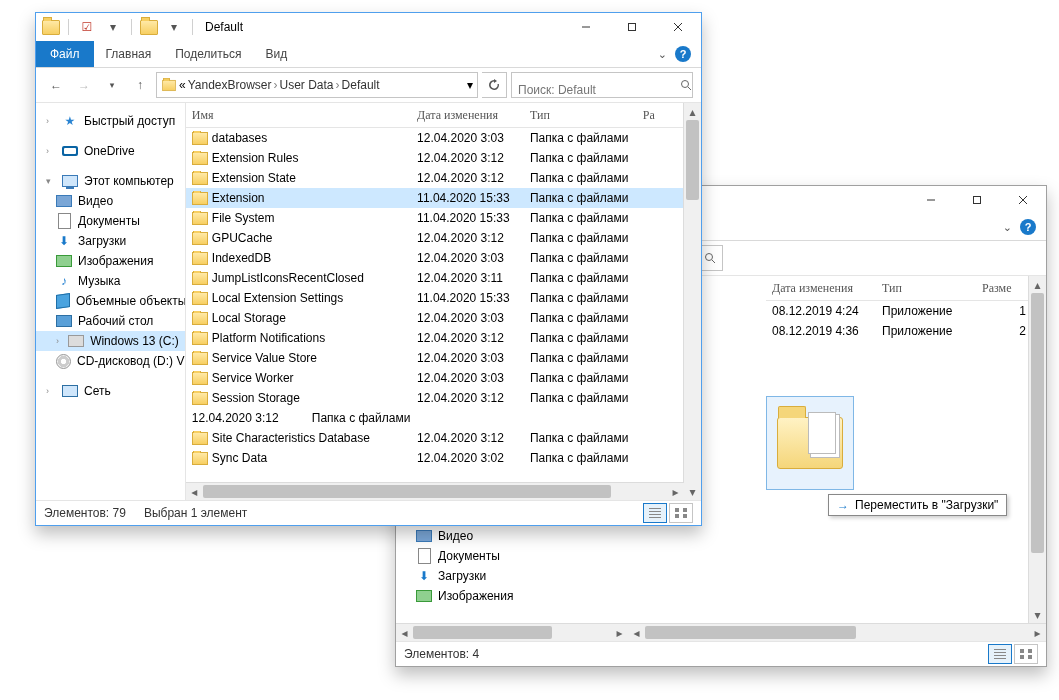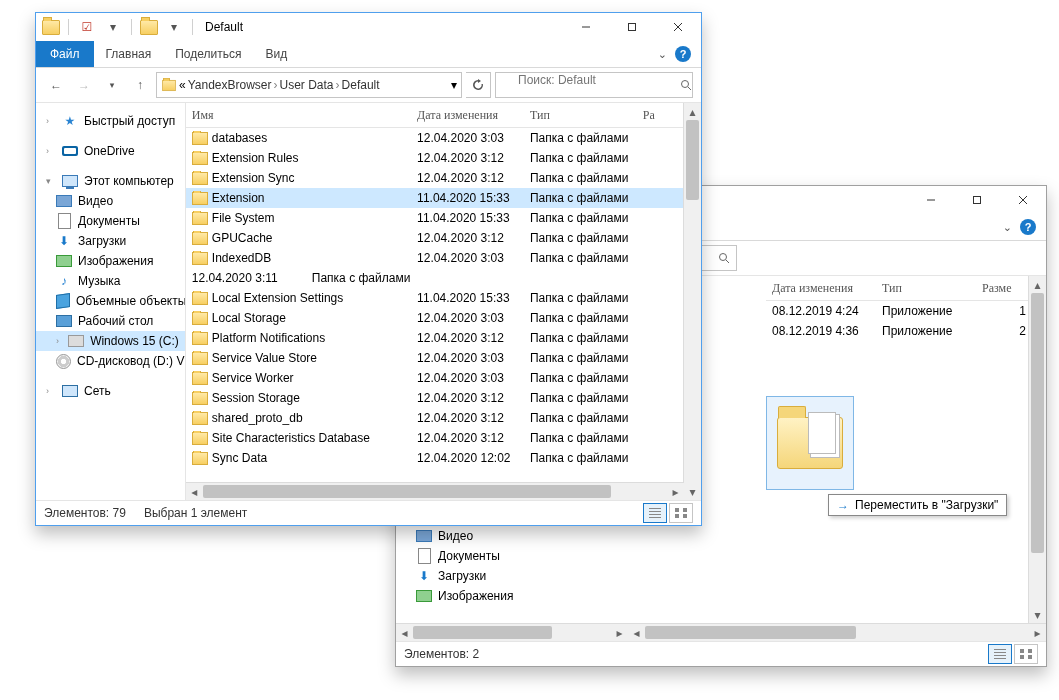--- a/index.html
+++ b/index.html
@@ -119,21 +119,21 @@
   .crumb-bar .sm-folder { transform: scale(0.85); }
   .crumb { display:flex; align-items:center; gap:2px; color:#333; white-space:nowrap; }
   .crumb .chev { color:#888; }
   .crumb-refresh {
     width: 24px; height: 24px; border:1px solid #c5c5c5; border-left:none;
     display:flex; align-items:center; justify-content:center; color:#555;
   }
   .searchbox {
     width: 180px; height:24px;
     border: 1px solid #c5c5c5;
-    display:flex; align-items:flex-start;padding-left:16px;
+    display:flex; align-items:flex-end;
   }
   .searchbox-wide { width: 210px; }
   .searchbox input {
     border:none; outline:none; flex:1; font-size:12px;
     padding: 0 6px; color:#666; background:transparent;
   }
   .searchbox .mag {
     width: 24px; height:100%; display:flex; align-items:center; justify-content:center; color:#666;
   }
   
@@ -436,21 +436,21 @@
     <div class="hscroll" style="flex:1;">
       <div class="arrow">◂</div>
         <div class="track">
           <div class="thumb" style="left:0;width:55%;"></div>
         </div>
         <div class="arrow">▸</div>
     </div>
   </div>
 
   <div class="status">
-    <span>Элементов: 2</span>
+    <span>Элементов: 4</span>
     <div class="views">
       <div class="vbtn active">
           <span class="bars"></span>
         </div>
       <div class="vbtn">
           <span class="grid"></span>
         </div>
     </div>
   </div>
 </div>
@@ -600,21 +600,21 @@
             <span class="ico">
               <span class="ic-desk"></span>
             </span>
             <span>Рабочий стол</span>
           </div>
         <div class="nav-item indent sel">
             <span class="exp">›</span>
             <span class="ico">
               <span class="ic-drv"></span>
             </span>
-            <span>Windows 15 (C:)</span>
+            <span>Windows 13 (C:)</span>
           </div>
         <div class="nav-item indent">
             <span class="ico">
               <span class="ic-cd"></span>
             </span>
             <span>CD-дисковод (D:) V</span>
           </div>
       </div>
       <div class="nav-group">
         <div class="nav-item">
@@ -641,21 +641,21 @@
             <div class="c c-type">Папка с файлами</div>
             <div class="c c-size"></div>
           </div>
           <div class="row">
             <div class="c c-name"><span class="ic sm-folder"></span><span>Extension Rules</span></div>
             <div class="c c-date">12.04.2020 3:12</div>
             <div class="c c-type">Папка с файлами</div>
             <div class="c c-size"></div>
           </div>
           <div class="row">
-            <div class="c c-name"><span class="ic sm-folder"></span><span>Extension Sync</span></div>
+            <div class="c c-name"><span class="ic sm-folder"></span><span>Extension State</span></div>
             <div class="c c-date">12.04.2020 3:12</div>
             <div class="c c-type">Папка с файлами</div>
             <div class="c c-size"></div>
           </div>
           <div class="row sel">
             <div class="c c-name"><span class="ic sm-folder"></span><span>Extension</span></div>
             <div class="c c-date">11.04.2020 15:33</div>
             <div class="c c-type">Папка с файлами</div>
             <div class="c c-size"></div>
           </div>
@@ -671,20 +671,21 @@
             <div class="c c-type">Папка с файлами</div>
             <div class="c c-size"></div>
           </div>
           <div class="row">
             <div class="c c-name"><span class="ic sm-folder"></span><span>IndexedDB</span></div>
             <div class="c c-date">12.04.2020 3:03</div>
             <div class="c c-type">Папка с файлами</div>
             <div class="c c-size"></div>
           </div>
           <div class="row">
+            <div class="c c-name"><span class="ic sm-folder"></span><span>JumpListIconsRecentClosed</span></div>
             <div class="c c-date">12.04.2020 3:11</div>
             <div class="c c-type">Папка с файлами</div>
             <div class="c c-size"></div>
           </div>
           <div class="row">
             <div class="c c-name"><span class="ic sm-folder"></span><span>Local Extension Settings</span></div>
             <div class="c c-date">11.04.2020 15:33</div>
             <div class="c c-type">Папка с файлами</div>
             <div class="c c-size"></div>
           </div>
@@ -712,34 +713,33 @@
             <div class="c c-type">Папка с файлами</div>
             <div class="c c-size"></div>
           </div>
           <div class="row">
             <div class="c c-name"><span class="ic sm-folder"></span><span>Session Storage</span></div>
             <div class="c c-date">12.04.2020 3:12</div>
             <div class="c c-type">Папка с файлами</div>
             <div class="c c-size"></div>
           </div>
           <div class="row">
-            <div class="c c-name"><span class="ic sm-folder"></span><span>shared_proto_db</span></div>
             <div class="c c-date">12.04.2020 3:12</div>
             <div class="c c-type">Папка с файлами</div>
             <div class="c c-size"></div>
           </div>
           <div class="row">
             <div class="c c-name"><span class="ic sm-folder"></span><span>Site Characteristics Database</span></div>
             <div class="c c-date">12.04.2020 3:12</div>
             <div class="c c-type">Папка с файлами</div>
             <div class="c c-size"></div>
           </div>
           <div class="row">
             <div class="c c-name"><span class="ic sm-folder"></span><span>Sync Data</span></div>
-            <div class="c c-date">12.04.2020 12:02</div>
+            <div class="c c-date">12.04.2020 3:02</div>
             <div class="c c-type">Папка с файлами</div>
             <div class="c c-size"></div>
           </div>
         </div>
       <div class="vscroll">
         <div class="arrow">▴</div>
         <div class="thumb" style="top:17px; height:80px;"></div>
         <div class="arrow" style="position:absolute;bottom:0;left:0;right:0;">▾</div>
       </div>
       <div class="hscroll" style="position:absolute;left:0;right:17px;bottom:0;">

